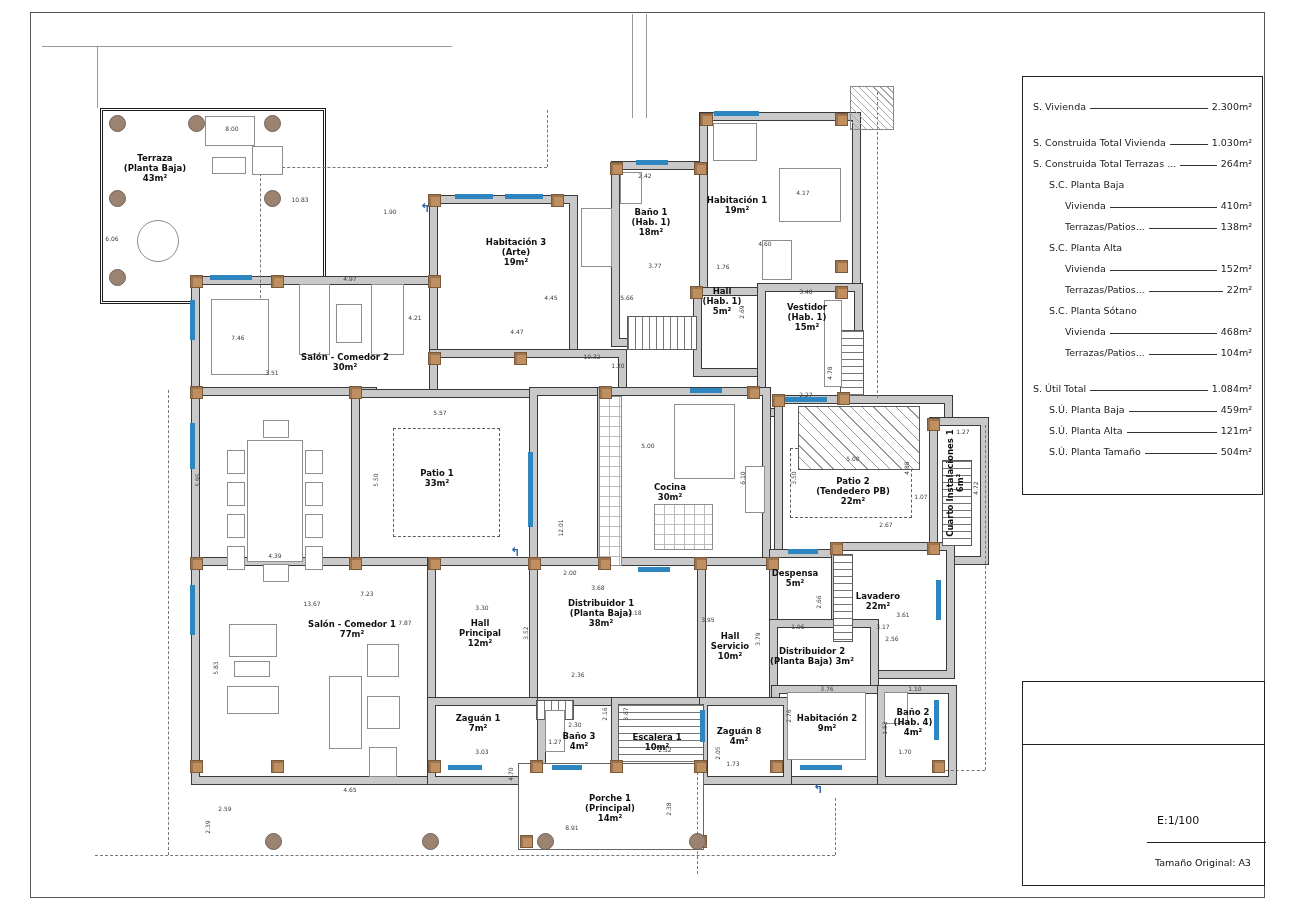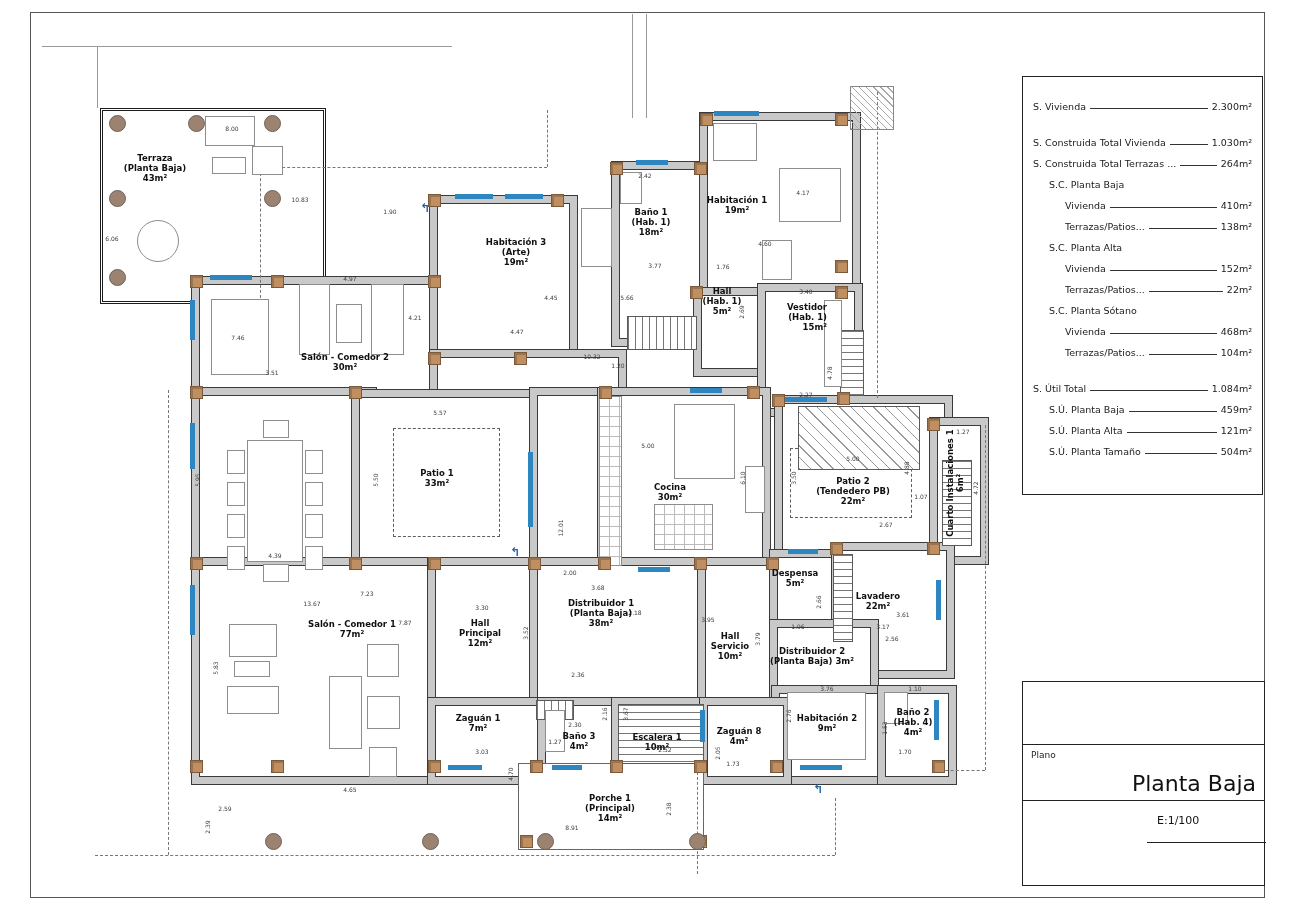--- a/index.html
+++ b/index.html
@@ -318,21 +318,21 @@
       </div>
       <div class="rlabel" style="left: 737px; top: 205px;">
         <div>Habitación 1</div>
         <div>19m²</div>
       </div>
       <div class="rlabel" style="left: 722px; top: 301px;">
         <div>Hall</div>
         <div>(Hab. 1)</div>
         <div>5m²</div>
       </div>
-      <div class="rlabel" style="left: 807px; top: 317px; text-align: right;">
+      <div class="rlabel" style="left: 807px; top: 317px;">
         <div>Vestidor</div>
         <div>(Hab. 1)</div>
         <div>15m²</div>
       </div>
       <div class="rlabel" style="left: 345px; top: 362px;">
         <div>Salón - Comedor 2</div>
         <div>30m²</div>
       </div>
       <div class="rlabel" style="left: 437px; top: 478px;">
         <div>Patio 1</div>
@@ -490,21 +490,20 @@
       </div>
       <div class="prow">
         <span class="plbl" style="padding-left: 16px;">S.Ú. Planta Tamaño</span>
         <div class="pleader"></div>
         <span class="pval">504m²</span>
       </div>
     </div>
 
   <div class="pbox" id="titleblock">
     <div id="tb-logo"></div>
-    <div id="tb-plano">
-      <div id="tb-plano-label">Plano</div>
-      <div id="tb-plano-value">Planta Baja</div>
-    </div>
     <div id="tb-scale">
       <div id="tb-scale-value">E:1/100</div>
+    </div>
+    <div id="tb-size">
+      <div id="tb-size-value">Tamaño Original: A3</div>
     </div>
   </div>
 </div>
 
 </body></html>

